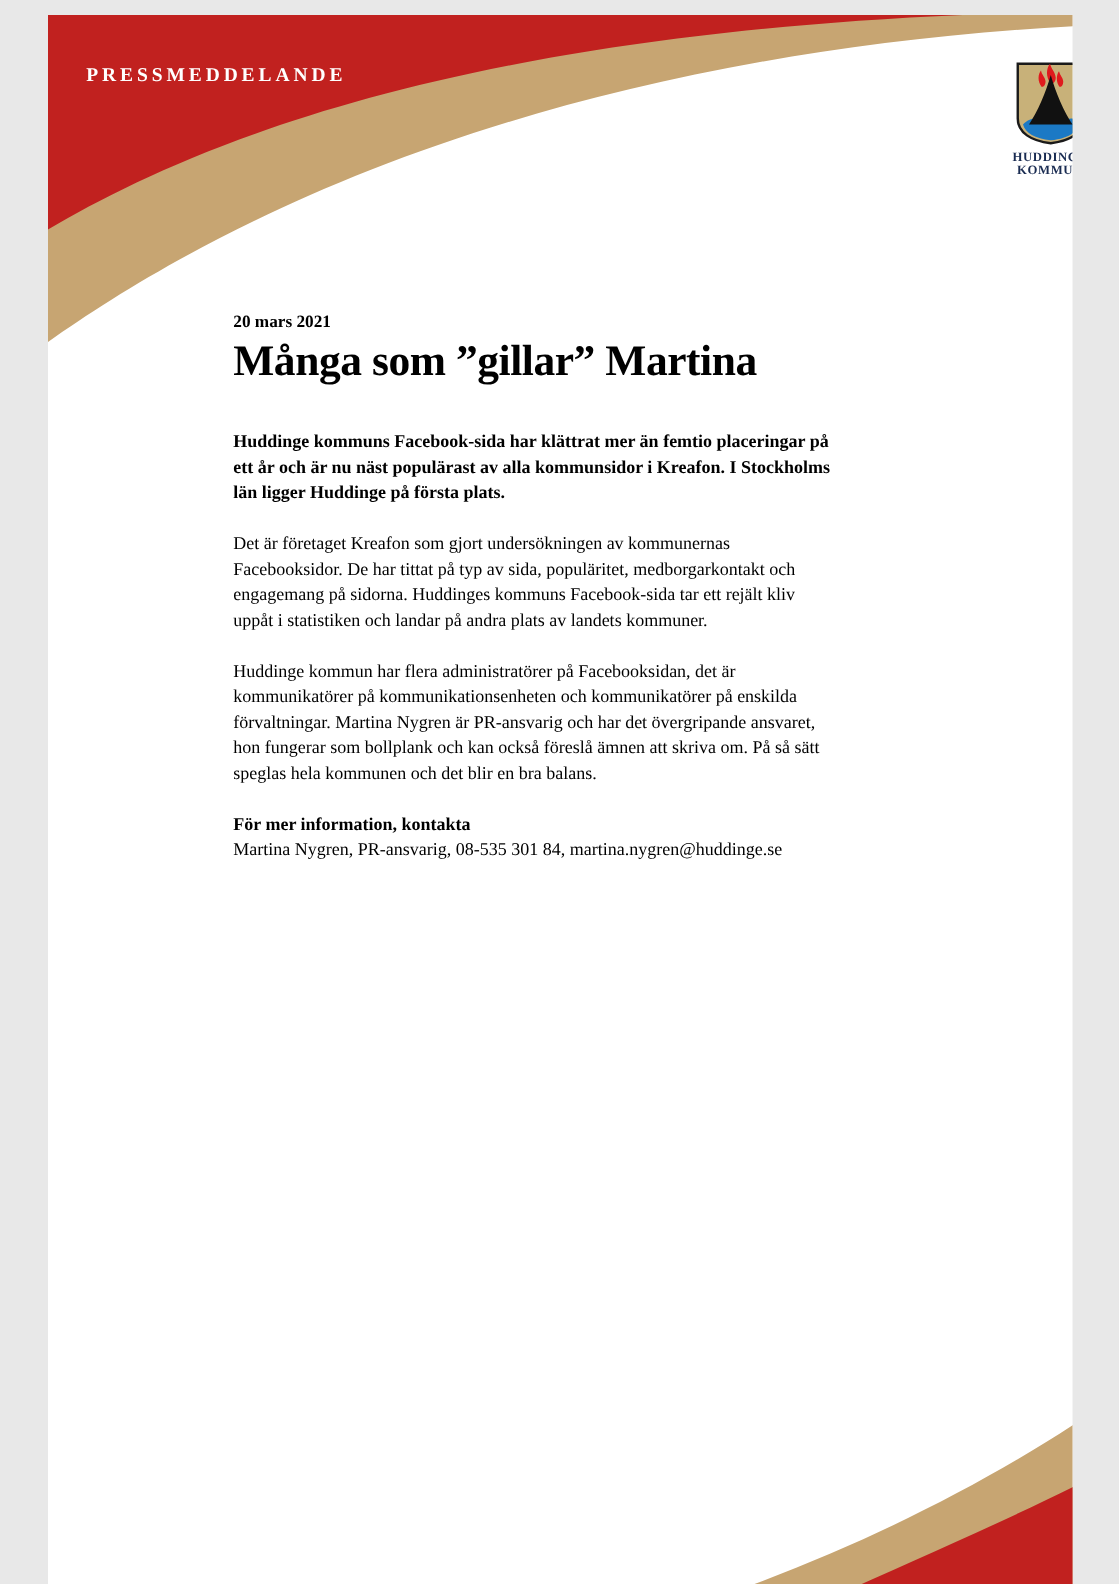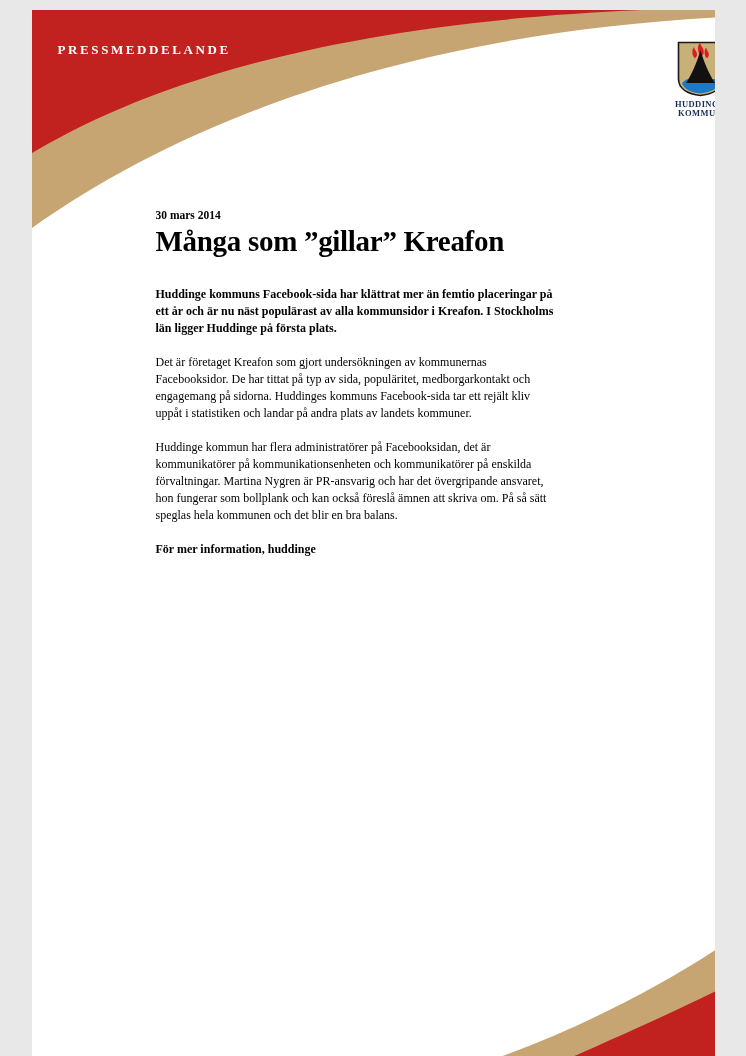--- a/index.html
+++ b/index.html
@@ -66,33 +66,34 @@
       <path d="M29.5,17 C27,14 27,9 29,6.5 C29.8,9.5 31.5,10.5 31.8,13 C32,15 31,17 29.5,17 Z" fill="#DF1A1D"></path>
       <path d="M23.5,9 C20.5,20 14.5,34 9,42 L38,42 C32.5,34 26.5,20 23.5,9 Z" fill="#111111"></path>
     </svg>
     <div class="logo-name" style="color: rgb(26, 44, 82);">
       <div>HUDDINGE</div>
       <div>KOMMUN</div>
     </div>
   </div>
 
   <div class="content">
-    <p class="date">30 mars 2014</p>
-    <h1 class="title">Många som ”gillar” Kreafon</h1>
+    <p class="date">20 mars 2021</p>
+    <h1 class="title">Många som ”gillar” Martina</h1>
 
     <p class="para lead">Huddinge kommuns Facebook-sida har klättrat mer än femtio placeringar på
 ett år och är nu näst populärast av alla kommunsidor i Kreafon. I Stockholms
 län ligger Huddinge på första plats.</p>
 
     <p class="para">Det är företaget Kreafon som gjort undersökningen av kommunernas
 Facebooksidor. De har tittat på typ av sida, populäritet, medborgarkontakt och
 engagemang på sidorna. Huddinges kommuns Facebook-sida tar ett rejält kliv
 uppåt i statistiken och landar på andra plats av landets kommuner.</p>
     <p class="para">Huddinge kommun har flera administratörer på Facebooksidan, det är
 kommunikatörer på kommunikationsenheten och kommunikatörer på enskilda
 förvaltningar. Martina Nygren är PR-ansvarig och har det övergripande ansvaret,
 hon fungerar som bollplank och kan också föreslå ämnen att skriva om. På så sätt
 speglas hela kommunen och det blir en bra balans.</p>
 
-    <p class="contact-heading">För mer information, huddinge</p>
+    <p class="contact-heading">För mer information, kontakta</p>
+    <p class="contact-line">Martina Nygren, PR-ansvarig, 08-535 301 84, martina.nygren@huddinge.se</p>
   </div>
 
 </div>
 
 </body></html>

